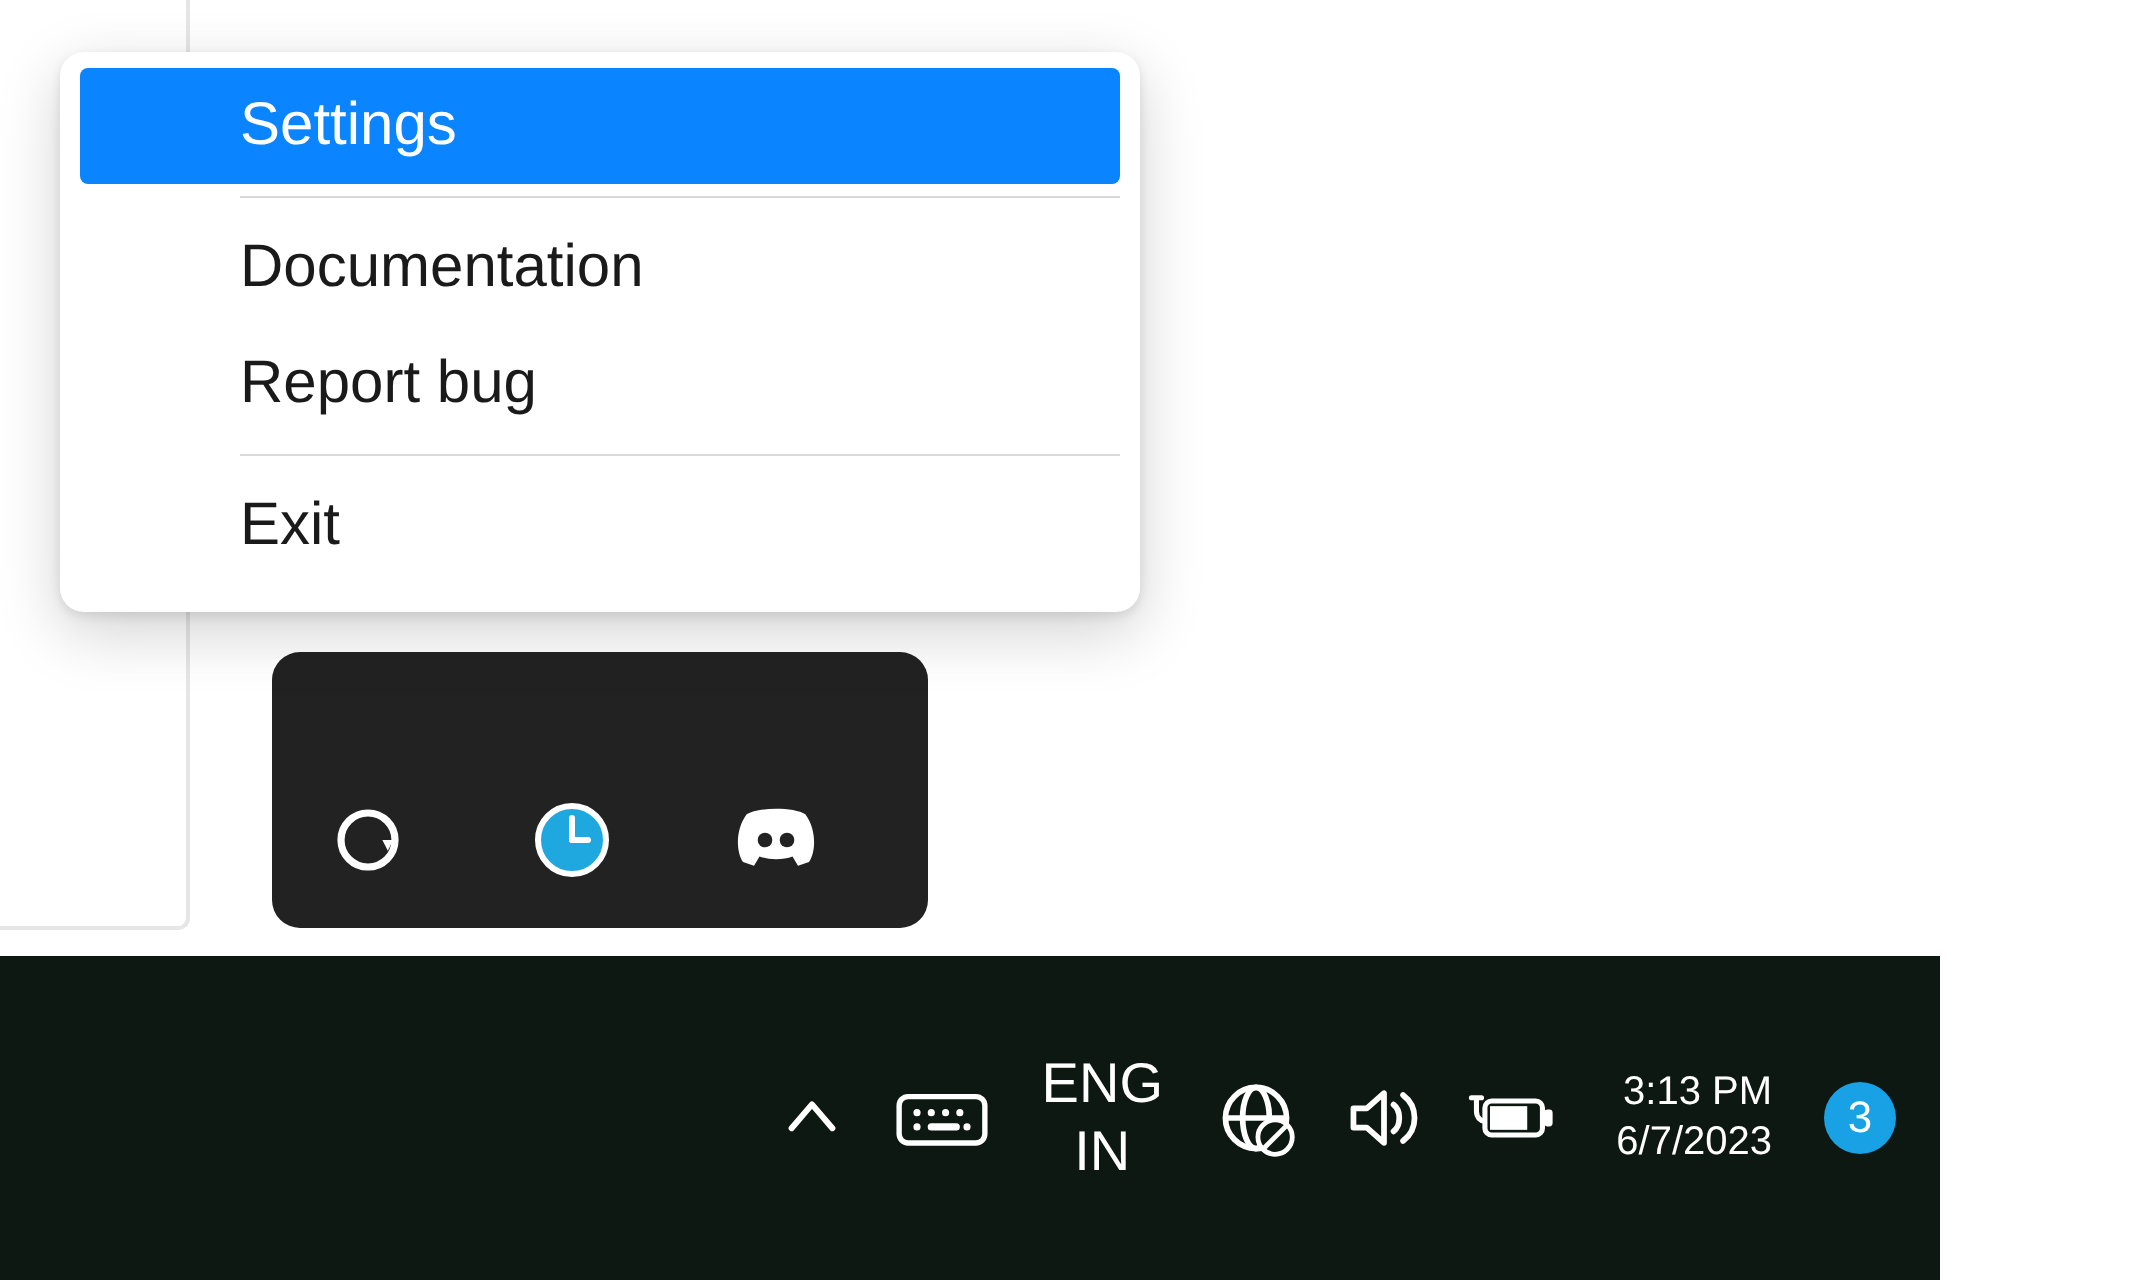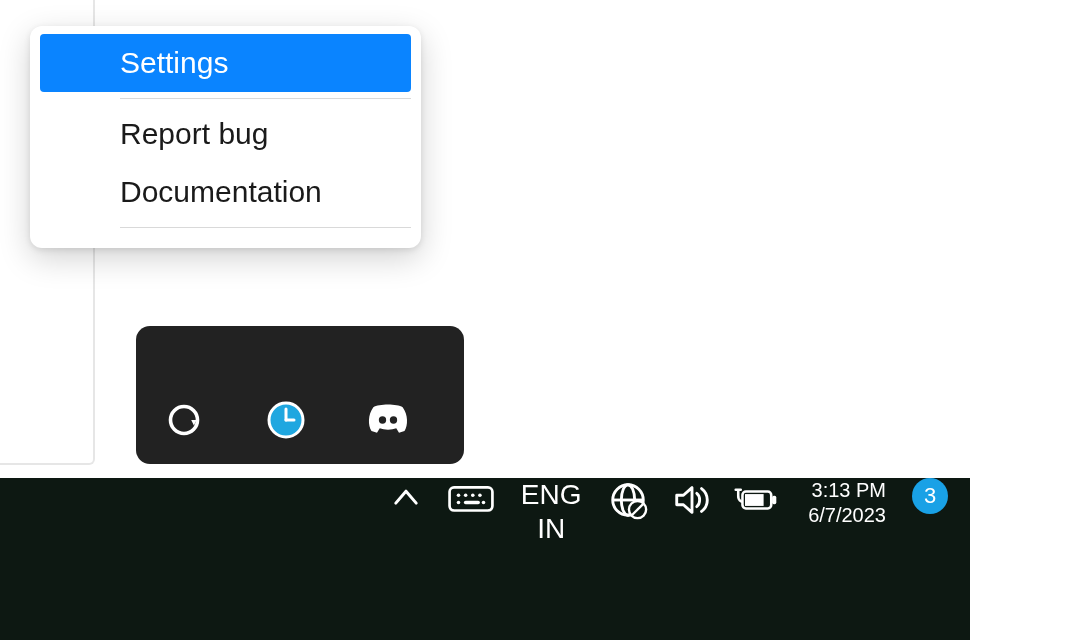--- a/index.html
+++ b/index.html
@@ -31,21 +31,21 @@
     .tray-flyout .tray-icon {
       width: 44px; height: 44px;
       display: flex; align-items: center; justify-content: center;
       color: #ffffff;
     }
 
     
     .context-menu {
       position: absolute;
       left: 30px; top: 26px;
-      width: 391px;
+      width: 540px;
       background: #ffffff;
       border-radius: 12px;
       box-shadow: 0 10px 32px rgba(0,0,0,0.18), 0 2px 6px rgba(0,0,0,0.10);
       padding: 8px 10px 14px 10px;
     }
     .context-menu .menu-item {
       height: 58px;
       display: flex;
       align-items: center;
       padding-left: 80px;
@@ -67,21 +67,21 @@
     }
 
     
     .taskbar {
       position: absolute;
       left: 0; bottom: 0;
       width: 970px;
       height: 162px;
       background: #0d1812;
       display: flex;
-      align-items: flex-start;
+      align-items: center;
       justify-content: flex-end;
       padding-right: 22px;
       gap: 20px;
     }
     .taskbar-right {
       position: absolute;
       left: 970px; bottom: 0;
       width: 100px; height: 162px;
       background: #ffffff;
     }
@@ -148,26 +148,29 @@
     </svg>
   </div>
 </div>
 
 <div class="context-menu">
   <div class="menu-item highlight">
     <span>Settings</span>
   </div>
   <div class="sep"></div>
   <div class="menu-item">
+    <span>Documentation</span>
+  </div>
+  <div class="menu-item">
     <span>Report bug</span>
   </div>
+  <div class="sep"></div>
   <div class="menu-item">
-    <span>Documentation</span>
-  </div>
-  <div class="sep"></div>
+    <span>Exit</span>
+  </div>
 </div>
 
 <div class="taskbar-right"></div>
 
 <div class="taskbar">
   <div class="tb-icon chevron">
     <svg viewBox="0 0 40 40" width="34" height="34">
       <polyline points="8,26 20,12 32,26" fill="none" stroke="#ffffff" stroke-width="3.5" stroke-linecap="round" stroke-linejoin="round"></polyline>
     </svg>
   </div>

